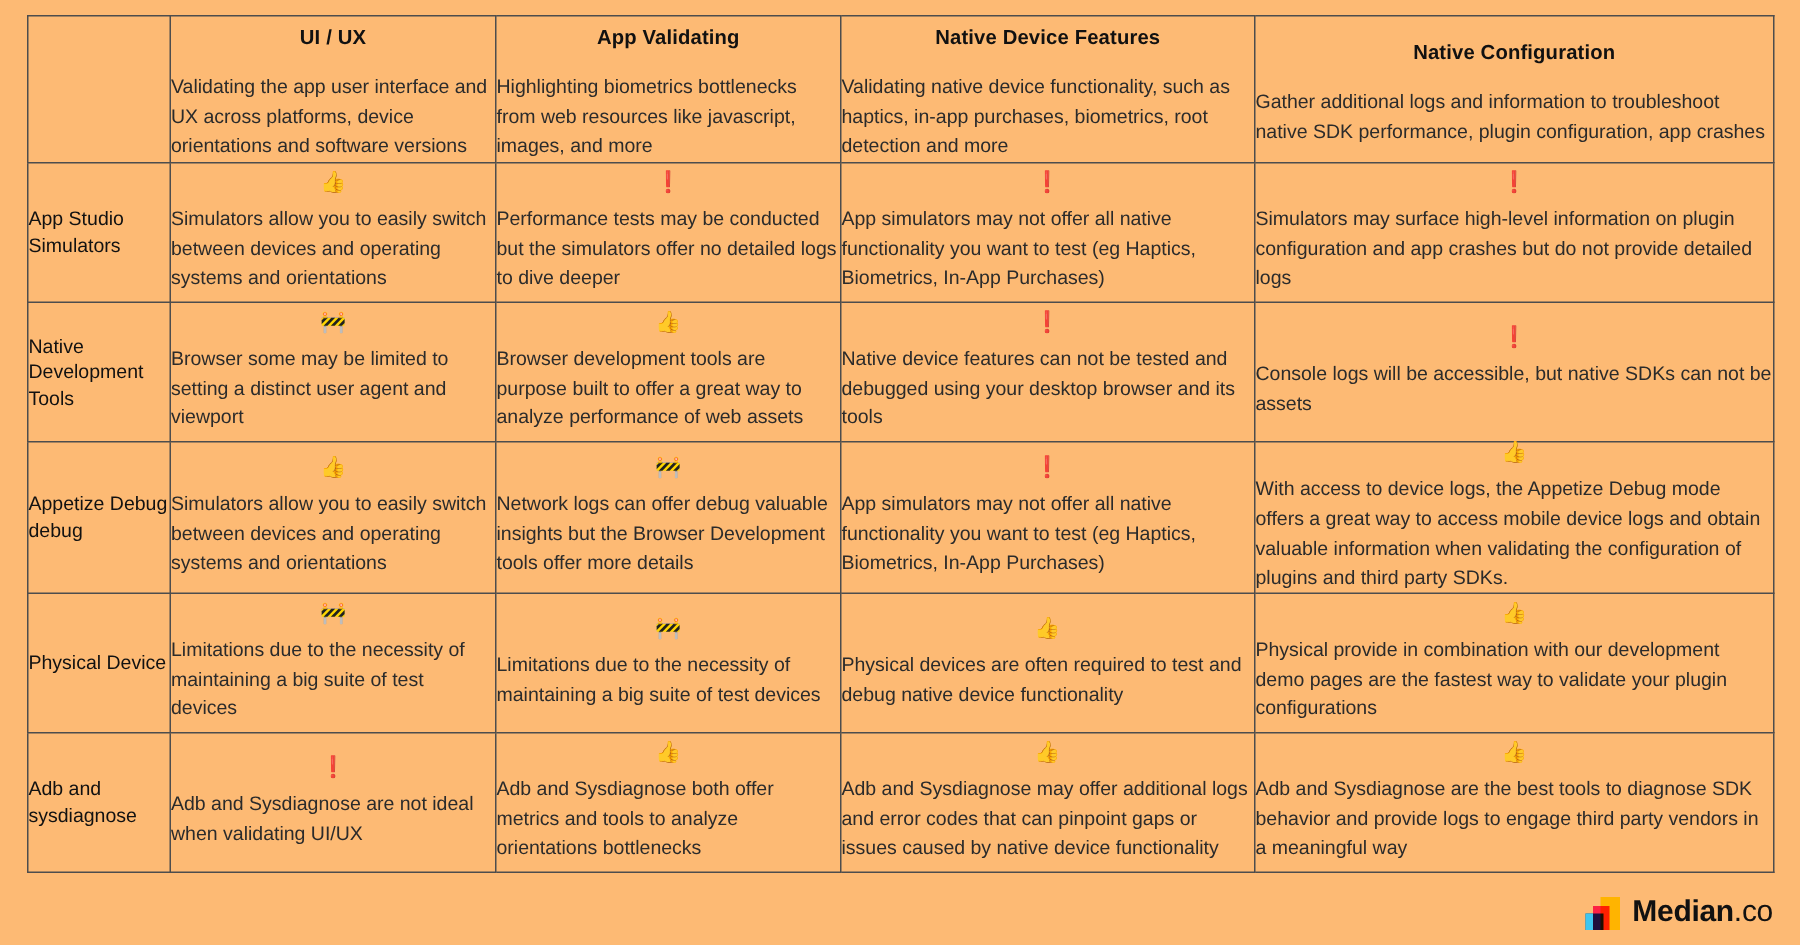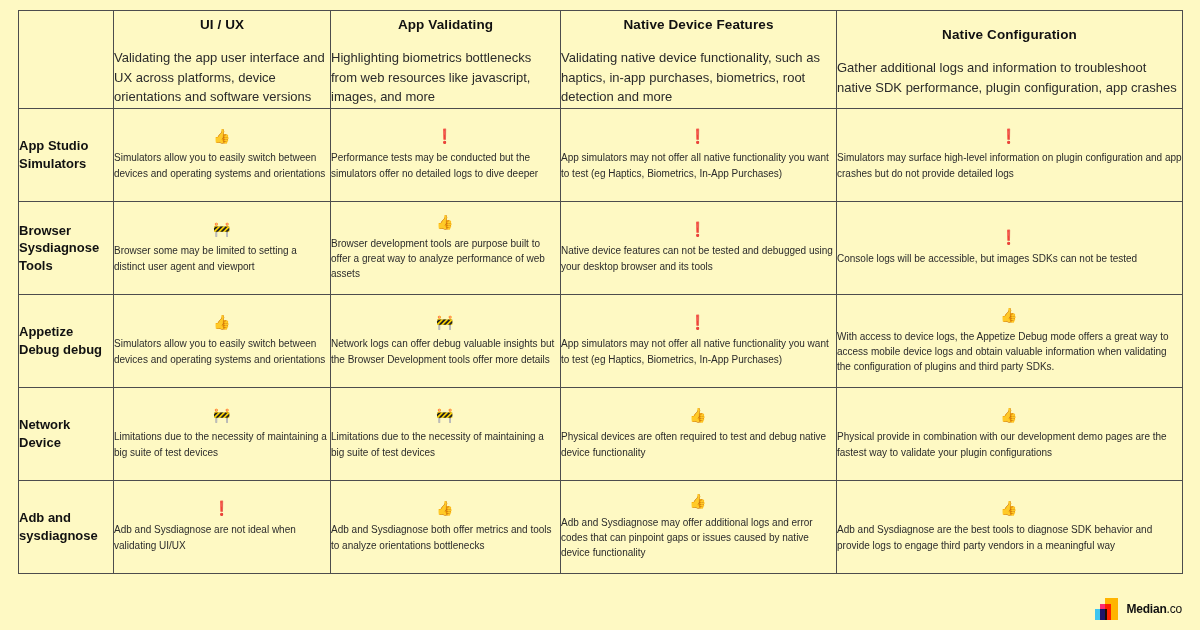--- a/index.html
+++ b/index.html
@@ -12,21 +12,21 @@
     background: #ffffff;
     font-family: "Liberation Sans", sans-serif;
     color: #1a1a1a;
     overflow: hidden;
   }
 
   .page {
     position: relative;
     width: 1200px;
     height: 630px;
-    background: #fef9c3;
+    background: #fdba74;
   }
 
   .table-wrap {
     position: absolute;
     left: 18px;
     top: 10px;
     width: 1164px;
   }
 
   table.matrix {
@@ -66,21 +66,21 @@
     font-size: 13px;
     line-height: 1.52;
     text-align: left;
     color: #2b2b2b;
   }
   .hdr-empty { border: 1px solid #4d4d4d; }
 
   
   .row-label {
     font-size: 13px;
-    font-weight: bold;
+    font-weight: normal;
     color: #111111;
     padding: 8px 0 8px 12px;
     line-height: 1.35;
     vertical-align: middle;
     text-align: left;
   }
 
   .cell {
     padding: 8px 9px 9px 9px;
     vertical-align: middle;
@@ -89,21 +89,21 @@
     display: block;
     text-align: center;
     font-size: 14px;
     line-height: 1.1;
     height: 18px;
     margin-bottom: 3px;
     font-family: "DejaVu Sans", sans-serif;
   }
   .cell-icon.warn { color: #d32b2b; font-weight: bold; }
   .cell-text {
-    font-size: 10px;
+    font-size: 13px;
     line-height: 1.52;
     color: #2b2b2b;
     text-align: left;
   }
 
   
   tr.r-head   { height: 98px; }
   tr.r-body   { height: 93px; }
 
   
@@ -137,21 +137,21 @@
   .logo-mark .bar-blue {
     left: 0px; bottom: 0; width: 12px; height: 11px;
     background: #1f6feb;
     mix-blend-mode: multiply;
   }
   .logo-mark .bar-cyan {
     left: 0px; bottom: 0; width: 5px; height: 11px;
     background: #3ec6f0;
   }
   .logo-text {
-    font-size: 12px;
+    font-size: 20px;
     letter-spacing: -0.2px;
     color: #111111;
     font-family: "Liberation Sans", sans-serif;
   }
   .logo-text .brand { font-weight: bold; }
   .logo-text .tld { font-weight: normal; }
 </style>
 </head>
 <body>
 
@@ -199,36 +199,36 @@
             <td class="cell">
               <span class="cell-icon warn">❗</span>
               <div class="cell-text">App simulators may not offer all native functionality you want to test (eg Haptics, Biometrics, In-App Purchases)</div>
             </td>
             <td class="cell">
               <span class="cell-icon warn">❗</span>
               <div class="cell-text">Simulators may surface high-level information on plugin configuration and app crashes but do not provide detailed logs</div>
             </td>
           </tr>
           <tr class="r-body">
-            <td class="row-label">Browser Sysdiagnose Tools</td>
+            <td class="row-label">Native Development Tools</td>
             <td class="cell">
               <span class="cell-icon">🚧</span>
               <div class="cell-text">Browser some may be limited to setting a distinct user agent and viewport</div>
             </td>
             <td class="cell">
               <span class="cell-icon">👍</span>
               <div class="cell-text">Browser development tools are purpose built to offer a great way to analyze performance of web assets</div>
             </td>
             <td class="cell">
               <span class="cell-icon warn">❗</span>
               <div class="cell-text">Native device features can not be tested and debugged using your desktop browser and its tools</div>
             </td>
             <td class="cell">
               <span class="cell-icon warn">❗</span>
-              <div class="cell-text">Console logs will be accessible, but images SDKs can not be tested</div>
+              <div class="cell-text">Console logs will be accessible, but native SDKs can not be assets</div>
             </td>
           </tr>
           <tr class="r-body">
             <td class="row-label">Appetize Debug debug</td>
             <td class="cell">
               <span class="cell-icon">👍</span>
               <div class="cell-text">Simulators allow you to easily switch between devices and operating systems and orientations</div>
             </td>
             <td class="cell">
               <span class="cell-icon">🚧</span>
@@ -237,21 +237,21 @@
             <td class="cell">
               <span class="cell-icon warn">❗</span>
               <div class="cell-text">App simulators may not offer all native functionality you want to test (eg Haptics, Biometrics, In-App Purchases)</div>
             </td>
             <td class="cell">
               <span class="cell-icon">👍</span>
               <div class="cell-text">With access to device logs, the Appetize Debug mode offers a great way to access mobile device logs and obtain valuable information when validating the configuration of plugins and third party SDKs.</div>
             </td>
           </tr>
           <tr class="r-body">
-            <td class="row-label">Network Device</td>
+            <td class="row-label">Physical Device</td>
             <td class="cell">
               <span class="cell-icon">🚧</span>
               <div class="cell-text">Limitations due to the necessity of maintaining a big suite of test devices</div>
             </td>
             <td class="cell">
               <span class="cell-icon">🚧</span>
               <div class="cell-text">Limitations due to the necessity of maintaining a big suite of test devices</div>
             </td>
             <td class="cell">
               <span class="cell-icon">👍</span>

